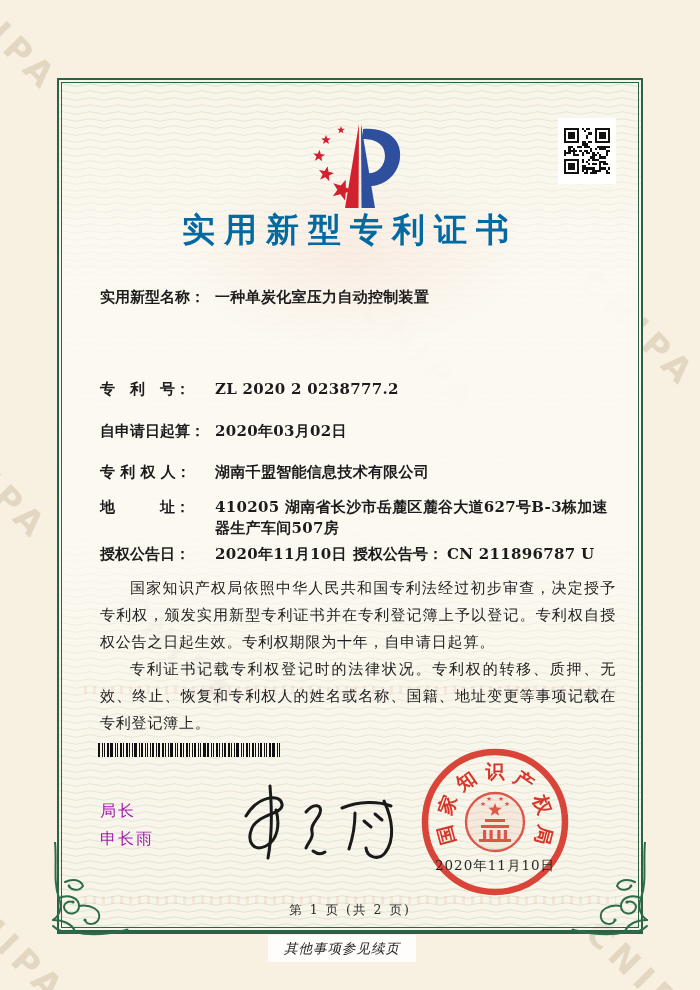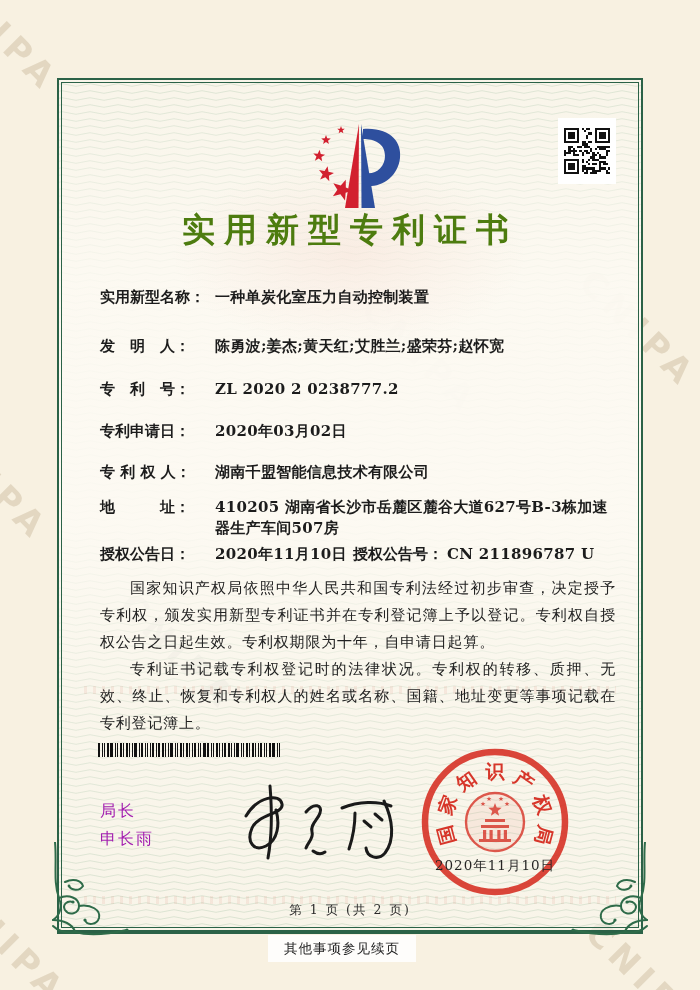--- a/index.html
+++ b/index.html
@@ -53,21 +53,21 @@
     position:absolute;left:41px;top:40px;z-index:4;
     font-size:15px;letter-spacing:2.5px;color:#2a2a2a;
   }
   .logo{position:absolute;left:243px;top:40px;width:104px;height:92px;z-index:4;}
   .qr{
     position:absolute;left:499px;top:38px;width:58px;height:66px;z-index:4;
     background:#fff;display:flex;align-items:center;justify-content:center;
   }
   .title{
     position:absolute;left:0;right:0;top:128px;z-index:4;
-    text-align:center;font-size:33px;font-weight:bold;letter-spacing:9px;color:#4d7c0f;
+    text-align:center;font-size:33px;font-weight:bold;letter-spacing:9px;color:#0369a1;
   }
   
   .field-row{position:absolute;left:41px;z-index:4;font-size:15px;line-height:21px;white-space:nowrap;font-weight:bold;}
   .field-label{display:inline-block;width:115px;vertical-align:top;color:#1c1c1c;}
   .field-value{display:inline-block;vertical-align:top;color:#1c1c1c;letter-spacing:0.3px;}
   .field-row.wrap{white-space:normal;width:520px;}
   .field-row.wrap .field-value{width:400px;white-space:normal;}
   .grant-pair2{position:absolute;left:237px;top:0;white-space:nowrap;}
   .grant-pair2 .field-label{width:auto;margin-right:4px;margin-left:16px;}
   
@@ -102,21 +102,21 @@
     text-align:center;font-size:12.5px;letter-spacing:2px;color:#2a2a2a;
   }
   
   .ornament{position:absolute;width:95px;height:95px;z-index:6;}
   .ornament.left{left:-10px;top:762px;}
   .ornament.right{right:-10px;top:762px;transform:scaleX(-1);}
   
   .cont-note{
     position:absolute;left:268px;top:935px;width:148px;height:27px;z-index:3;
     background:#fefdfb;display:flex;align-items:center;justify-content:center;
-    font-size:13.5px;letter-spacing:1px;color:#222;
+    font-size:13.5px;letter-spacing:1px;color:#222;font-style:italic;
   }
 </style>
 </head>
 <body>
 
 <div class="page">
 
   <span class="wm" style="left:-38px;top:-34px;">CNIPA</span>
   <span class="wm" style="left:600px;top:262px;">CNIPA</span>
   <span class="wm inner" style="left:382px;top:288px;">CNIPA</span>
@@ -486,28 +486,25 @@
           <rect x="19" y="20" width="1" height="1" fill="#111"></rect>
           <rect x="20" y="20" width="1" height="1" fill="#111"></rect>
         </svg>
     </div>
 
     <div class="title">实用新型专利证书</div>
 
     <div class="field-row" style="top:207px;">
       <span class="field-label">实用新型名称：</span><span class="field-value">一种单炭化室压力自动控制装置</span>
     </div>
-    <div class="field-row" style="top:256px;">
-      <span class="field-label">发　明　人：</span><span class="field-value">陈勇波;姜杰;黄天红;艾胜兰;盛荣芬;赵怀宽</span>
-    </div>
     <div class="field-row" style="top:299px;">
       <span class="field-label">专　利　号：</span><span class="field-value">ZL 2020 2 0238777.2</span>
     </div>
     <div class="field-row" style="top:341px;">
-      <span class="field-label">专利申请日：</span><span class="field-value">2020年03月02日</span>
+      <span class="field-label">自申请日起算：</span><span class="field-value">2020年03月02日</span>
     </div>
     <div class="field-row" style="top:382px;">
       <span class="field-label">专 利 权 人：</span><span class="field-value">湖南千盟智能信息技术有限公司</span>
     </div>
     <div class="field-row wrap" style="top:417px;">
       <span class="field-label">地　　　址：</span><span class="field-value">410205 湖南省长沙市岳麓区麓谷大道627号B-3栋加速器生产车间507房</span>
     </div>
     <div class="field-row" style="top:464px;">
       <span class="field-label">授权公告日：</span><span class="field-value">2020年11月10日</span>
       <span class="grant-pair2">

